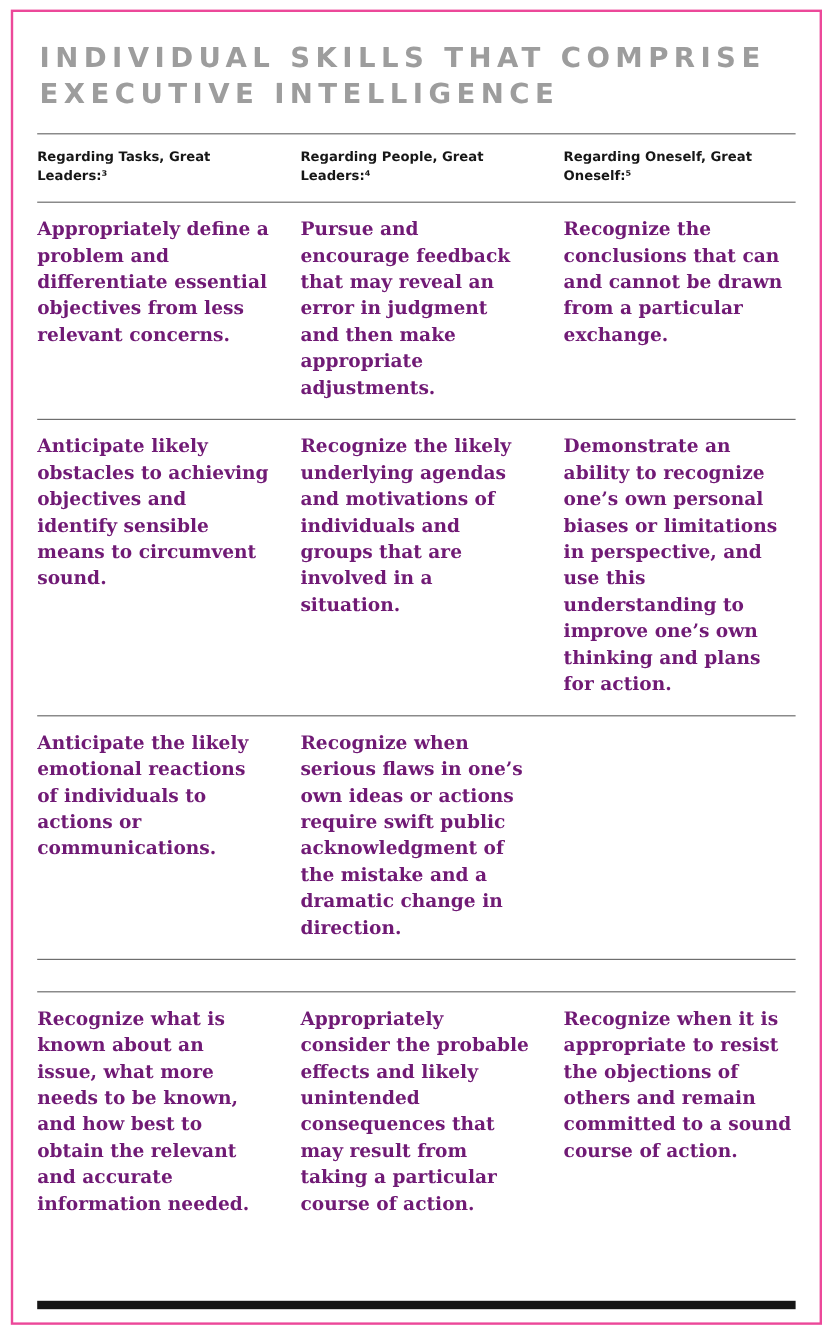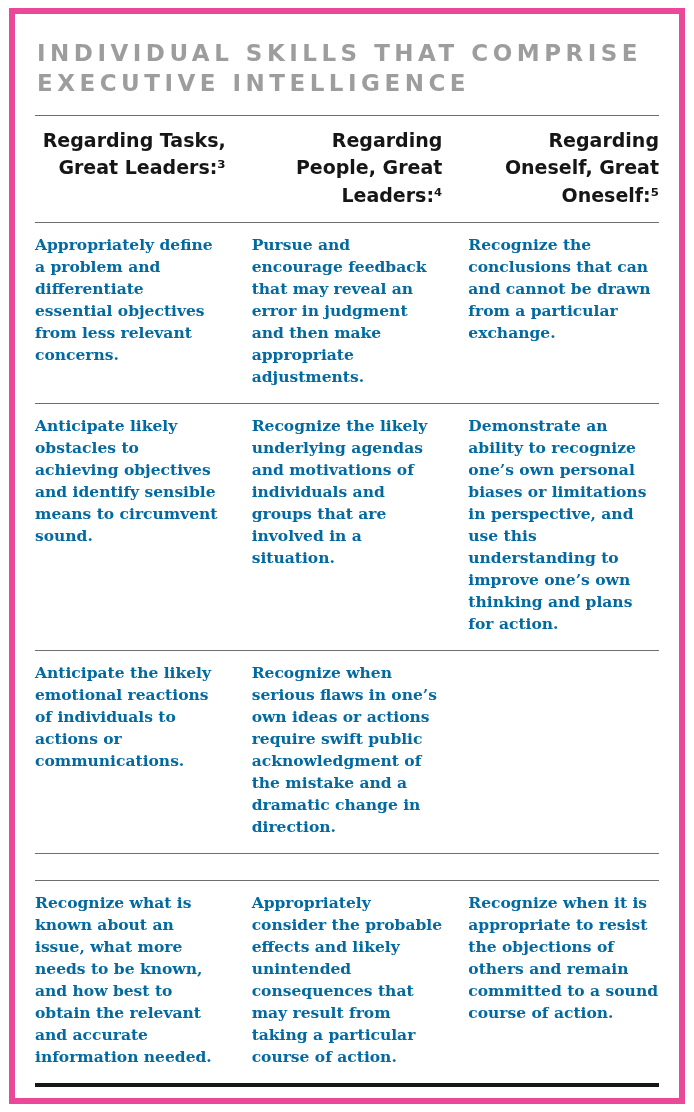--- a/index.html
+++ b/index.html
@@ -12,21 +12,21 @@
     height: 1112px;
     box-sizing: border-box;
     padding: 8px 9px;
     background: #ffffff;
     font-family: "DejaVu Serif", serif;
   }
   .frame {
     box-sizing: border-box;
     width: 100%;
     height: 100%;
-    border: 6px solid #ec4899;
+    border: 2px solid #ec4899;
     padding: 24px 20px 0 20px;
     display: flex;
     flex-direction: column;
     overflow: hidden;
   }
   .title {
     margin: 0 0 16px 2px;
     font-family: "DejaVu Sans", sans-serif;
     font-weight: bold;
     font-size: 23px;
@@ -44,33 +44,32 @@
     grid-template-columns: 1fr 1fr 1fr;
     column-gap: 26px;
     border-top: 1px solid #6e6e6e;
   }
   .head-row {
     padding: 11px 0 13px 0;
   }
   .head-row .cell {
     font-family: "DejaVu Sans", sans-serif;
     font-weight: bold;
-    font-size: 19px;
+    font-size: 11px;
     line-height: 1.45;
     color: #161616;
-    text-align: right;
   }
   .body-row {
     padding: 11px 0 15px 0;
   }
   .body-row .cell {
     font-weight: bold;
     font-size: 15.5px;
     line-height: 1.42;
-    color: #0369a1;
+    color: #701a75;
   }
   .bottom-rule {
     margin-top: auto;
     margin-bottom: 11px;
     height: 7px;
     background: #161616;
   }
 </style>
 </head>
 <body>

